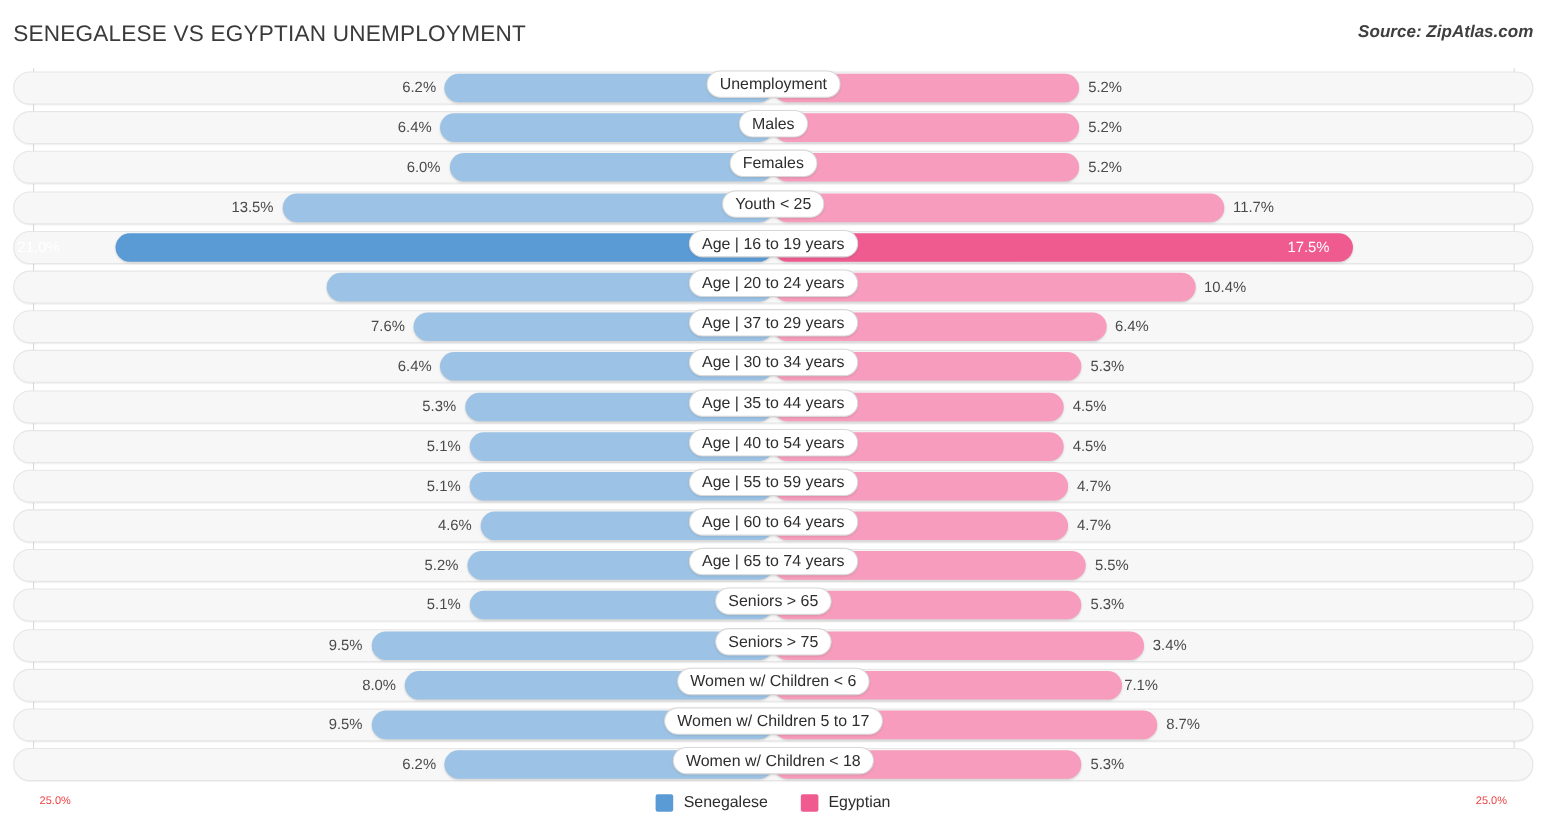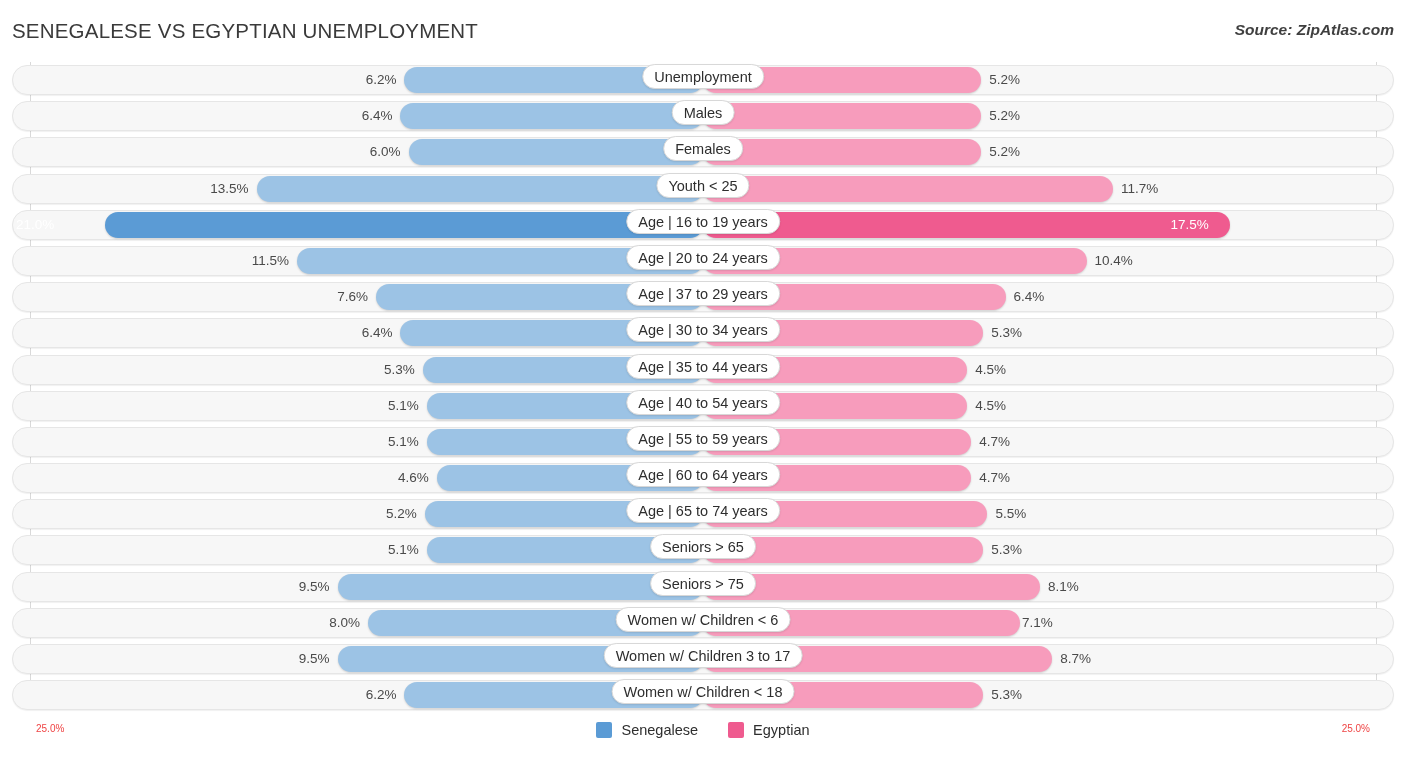--- a/index.html
+++ b/index.html
@@ -242,21 +242,20 @@
             <div class="val left inside" style="right: 1287.25px; left: 0px; text-align: left; padding-left: 16px;">21.0%</div>
             <div class="val right inside" style="left: 0px; right: 0px; text-align: left; padding-left: 1170.38px;">17.5%</div>
           </div>
           <div class="pill">Age | 16 to 19 years</div>
         </div>
         <div class="row">
           <div class="track"></div>
           <div class="barwrap">
             <div class="bar left" style="width: 405.875px; background: rgb(156, 195, 229);"></div>
             <div class="bar right" style="width: 383.6px; background: rgb(247, 156, 188);"></div>
-            <div class="val left" style="right: 1116.88px; left: 0px;">11.5%</div>
             <div class="val right" style="left: 1094.6px; right: 0px;">10.4%</div>
           </div>
           <div class="pill">Age | 20 to 24 years</div>
         </div>
         <div class="row">
           <div class="track"></div>
           <div class="barwrap">
             <div class="bar left" style="width: 326.9px; background: rgb(156, 195, 229);"></div>
             <div class="bar right" style="width: 302.6px; background: rgb(247, 156, 188);"></div>
             <div class="val left" style="right: 1037.9px; left: 0px; margin-left: 16px;">7.6%</div>
@@ -333,21 +332,21 @@
             <div class="val right" style="left: 991.325px; right: 0px;">5.3%</div>
           </div>
           <div class="pill">Seniors &gt; 65</div>
         </div>
         <div class="row">
           <div class="track"></div>
           <div class="barwrap">
             <div class="bar left" style="width: 365.375px; background: rgb(156, 195, 229);"></div>
             <div class="bar right" style="width: 337.025px; background: rgb(247, 156, 188);"></div>
             <div class="val left" style="right: 1076.38px; left: 0px;">9.5%</div>
-            <div class="val right" style="left: 1048.03px; right: 0px;">8.1%</div>
+            <div class="val right" style="left: 1048.03px; right: 0px;">3.4%</div>
           </div>
           <div class="pill">Seniors &gt; 75</div>
         </div>
         <div class="row">
           <div class="track"></div>
           <div class="barwrap">
             <div class="bar left" style="width: 335px; background: rgb(156, 195, 229);"></div>
             <div class="bar right" style="width: 316.775px; background: rgb(247, 156, 188);"></div>
             <div class="val left" style="right: 1046px; left: 0px;">8.0%</div>
             <div class="val right" style="left: 1022px; right: 0px;">7.1%</div>
@@ -355,21 +354,21 @@
           <div class="pill">Women w/ Children &lt; 6</div>
         </div>
         <div class="row">
           <div class="track"></div>
           <div class="barwrap">
             <div class="bar left" style="width: 365.375px; background: rgb(156, 195, 229);"></div>
             <div class="bar right" style="width: 349.175px; background: rgb(247, 156, 188);"></div>
             <div class="val left" style="right: 1076.38px; left: 0px;">9.5%</div>
             <div class="val right" style="left: 1060.17px; right: 0px;">8.7%</div>
           </div>
-          <div class="pill">Women w/ Children 3 to 17</div>
+          <div class="pill">Women w/ Children 5 to 17</div>
         </div>
         <div class="row">
           <div class="track"></div>
           <div class="barwrap">
             <div class="bar left" style="width: 298.55px; background: rgb(156, 195, 229);"></div>
             <div class="bar right" style="width: 280.325px; background: rgb(247, 156, 188);"></div>
             <div class="val left" style="right: 1009.55px; left: 0px;">6.2%</div>
             <div class="val right" style="left: 991.325px; right: 0px;">5.3%</div>
           </div>
           <div class="pill">Women w/ Children &lt; 18</div>

